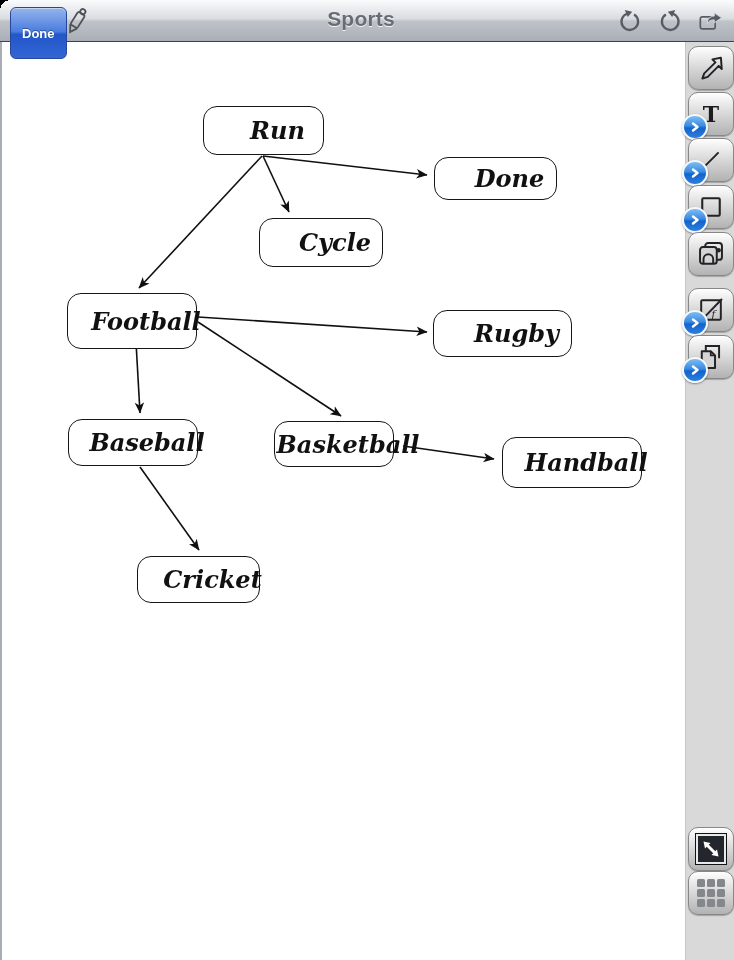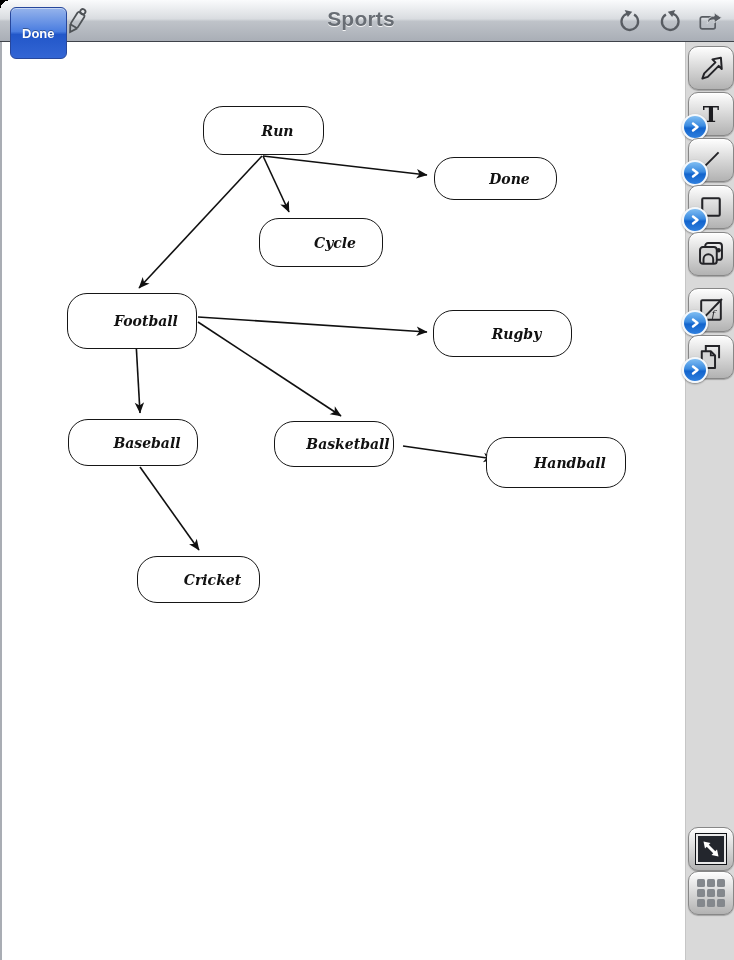--- a/index.html
+++ b/index.html
@@ -20,23 +20,23 @@
   .pencil-btn{position:absolute;left:60px;top:3px;width:34px;height:36px;display:flex;align-items:center;justify-content:center;}
   .tb-title{position:absolute;left:0;right:48px;top:0;height:38px;display:flex;align-items:center;justify-content:center;
     font-size:21px;font-weight:bold;color:#686d74;text-shadow:0 1px 0 rgba(255,255,255,.85);letter-spacing:.2px;padding-left:36px;}
   .tb-right{position:absolute;right:10px;top:0;height:41px;display:flex;align-items:center;gap:15px;}
   .tb-icon{width:26px;height:26px;display:flex;align-items:center;justify-content:center;}
 
   
   .canvas{position:absolute;left:0;top:42px;width:686px;height:918px;background:#fff;}
   .canvas-edge{position:absolute;left:0;top:0;width:2px;height:918px;background:#a9adb4;}
   .edges-svg{position:absolute;left:0;top:0;width:686px;height:918px;}
-  .node{position:absolute;box-sizing:border-box;background:#fff;border:1.6px solid #161616;border-radius:20px;
+  .node{position:absolute;box-sizing:border-box;background:#fff;border:1.6px solid #161616;border-radius:14px;
     display:flex;align-items:center;justify-content:center;
-    font-family:"DejaVu Serif",serif;font-weight:bold;font-style:italic;font-size:14px;color:#111;cursor:pointer;padding-left:28px;}
+    font-family:"DejaVu Serif",serif;font-weight:bold;font-style:italic;font-size:24px;color:#111;cursor:pointer;padding-left:28px;}
 
   
   .sidebar{position:absolute;right:0;top:42px;width:48px;height:918px;background:#d9d9d9;border-left:1px solid #c6c6c6;}
   .tool-btn{position:absolute;left:2px;width:44px;height:42px;border-radius:10px;
     background:linear-gradient(180deg,#fefefe 0%,#d6d6d6 52%,#b2b2b2 100%);
     border:1px solid #878787;box-shadow:inset 0 1px 0 rgba(255,255,255,.9), 0 1px 1px rgba(0,0,0,.25);
     display:flex;align-items:center;justify-content:center;cursor:pointer;}
   .badge{position:absolute;left:-7px;bottom:-5px;width:22px;height:22px;border-radius:50%;
     background:linear-gradient(180deg,#7fbdf2 0%,#3a8ae0 45%,#1264cd 55%,#2f7fdd 100%);
     border:2px solid #f4f8fc;box-shadow:0 1px 2px rgba(0,0,0,.4);
@@ -108,21 +108,21 @@
         <line x1="140" y1="425" x2="199" y2="508" stroke="#101010" stroke-width="1.6" marker-end="url(#arrowhead)"></line>
       </svg>
     <div id="nodes-layer">
         <div class="node" style="left: 203px; top: 64px; width: 121px; height: 49px;">Run</div>
         <div class="node" style="left: 434px; top: 115px; width: 123px; height: 43px;">Done</div>
         <div class="node" style="left: 227px; top: 176px; width: 124px; height: 49px; margin-left: 32px;">Cycle</div>
         <div class="node" style="left: 67px; top: 251px; width: 130px; height: 56px;">Football</div>
         <div class="node" style="left: 433px; top: 268px; width: 139px; height: 47px;">Rugby</div>
         <div class="node" style="left: 68px; top: 377px; width: 130px; height: 47px;">Baseball</div>
         <div class="node" style="left: 274px; top: 379px; width: 120px; height: 46px;">Basketball</div>
-        <div class="node" style="left: 486px; top: 395px; width: 140px; height: 51px;">Handball</div>
+        <div class="node" style="left: 502px; top: 395px; width: 140px; height: 51px;">Handball</div>
         <div class="node" style="left: 137px; top: 514px; width: 123px; height: 47px;">Cricket</div>
       </div>
     <div class="canvas-edge"></div>
   </div>
 
   <div class="sidebar">
 
     <div class="tool-btn" style="top:4px">
       <svg width="28" height="28" viewBox="0 0 24 24">
         <path d="M20.5,3.2 L13.2,4.6 L15.8,7.2 L6.2,16.6 L4.6,21 L9.2,19.6 L18.6,10.2 L21.2,12.8 z" fill="none" stroke="#232327" stroke-width="1.7" stroke-linejoin="round"></path>

